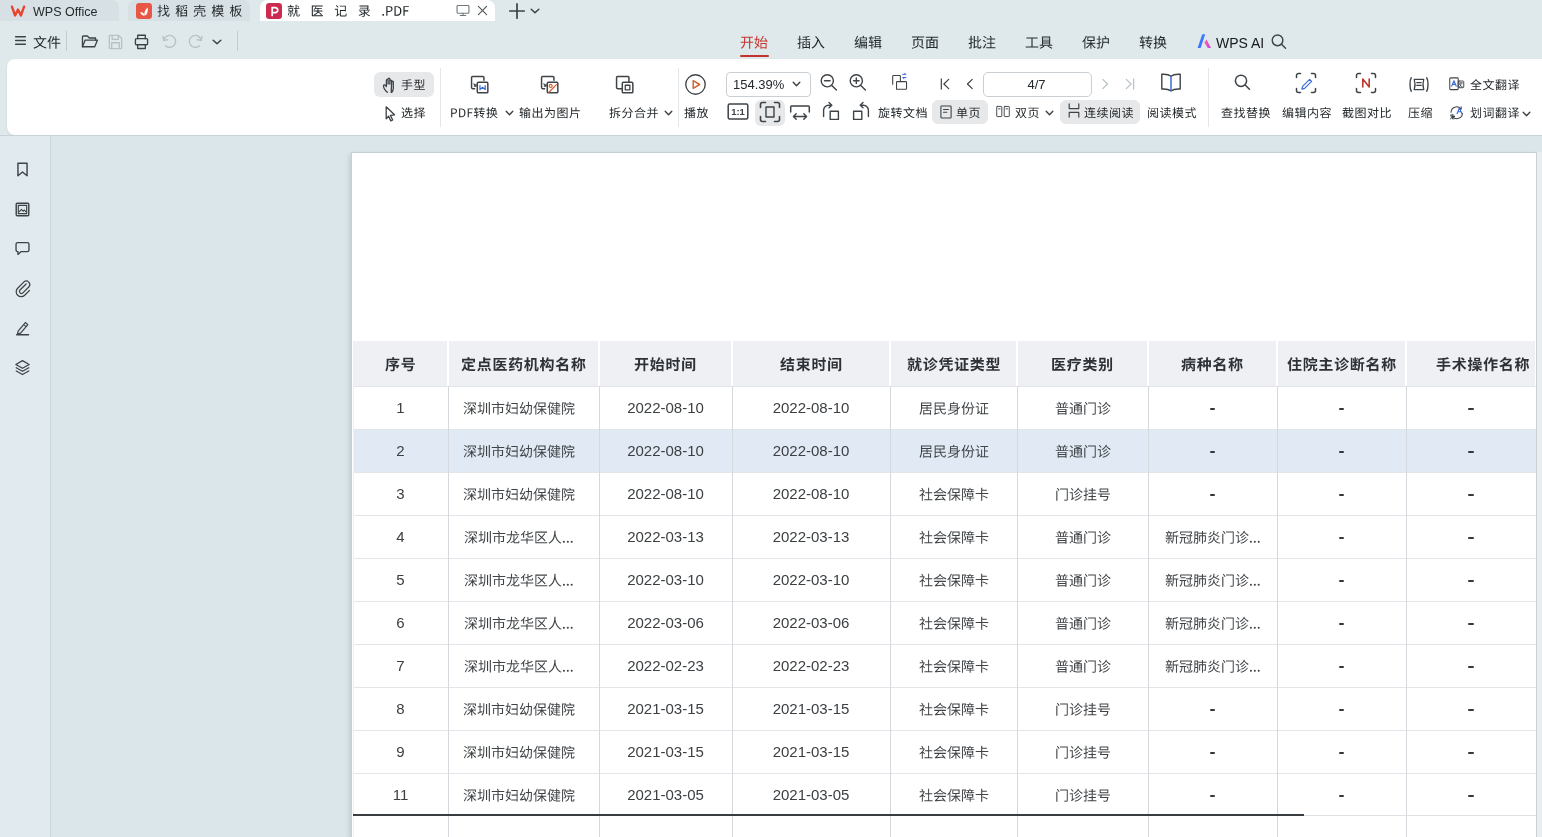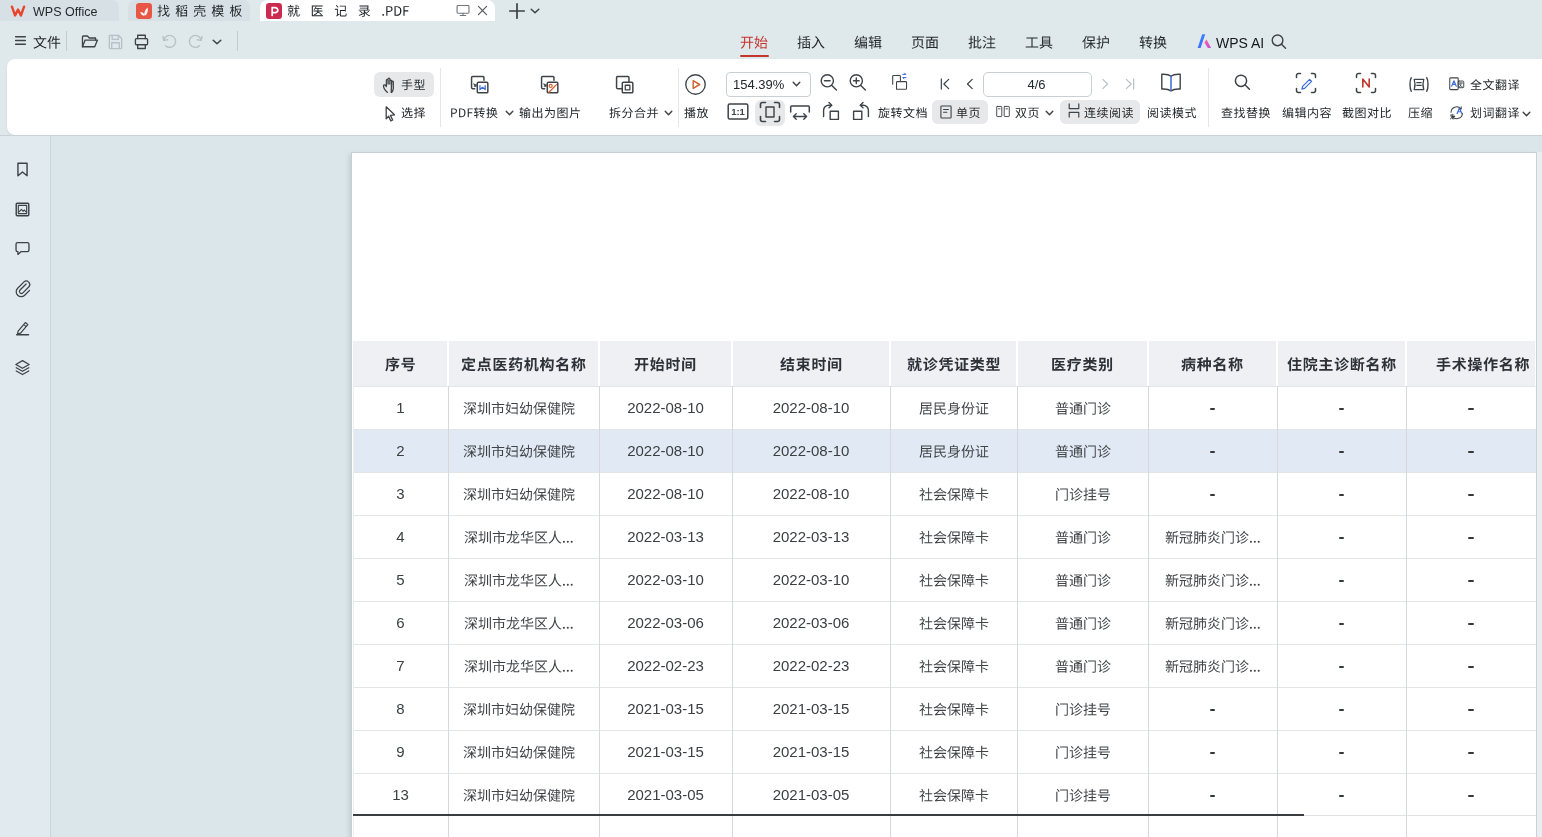--- a/index.html
+++ b/index.html
@@ -392,21 +392,21 @@
       <use href="#g14" transform="translate(25 0) scale(0.12 -0.12)"></use>
       <use href="#g48" transform="translate(37.5 0) scale(0.12 -0.12)"></use>
     </svg></div>
 <svg style="position:absolute;left:937px;top:76px" width="16" height="16" viewBox="0 0 20 20" fill="none" stroke="#3e4347" stroke-width="1.4" stroke-linecap="round" stroke-linejoin="round">
     <path d="M5.4 3.6v12.8M14.6 4.2L8.6 10l6 5.8" stroke-width="1.5"></path>
   </svg>
 <svg style="position:absolute;left:962px;top:76px" width="16" height="16" viewBox="0 0 20 20" fill="none" stroke="#3e4347" stroke-width="1.4" stroke-linecap="round" stroke-linejoin="round">
     <path d="M12.8 4.2L6.8 10l6 5.8" stroke-width="1.5"></path>
   </svg>
 <div style="position:absolute;left:983px;top:72px;width:107px;height:23px;background:#fff;border:1px solid #c9cfd3;border-radius:5px"></div>
-<div class="lat" style="position:absolute;left:983px;top:77px;width:107px;text-align:center;font-size:13px;color:#24292c">4/6</div>
+<div class="lat" style="position:absolute;left:983px;top:77px;width:107px;text-align:center;font-size:13px;color:#24292c">4/7</div>
 <svg style="position:absolute;left:1097px;top:76px" width="16" height="16" viewBox="0 0 20 20" fill="none" stroke="#3e4347" stroke-width="1.4" stroke-linecap="round" stroke-linejoin="round">
     <path d="M7.2 4.2l6 5.8-6 5.8" stroke="#b9c1c6" stroke-width="1.5"></path>
   </svg>
 <svg style="position:absolute;left:1122px;top:76px" width="16" height="16" viewBox="0 0 20 20" fill="none" stroke="#3e4347" stroke-width="1.4" stroke-linecap="round" stroke-linejoin="round">
     <path d="M5.4 4.2l6 5.8-6 5.8M14.6 3.6v12.8" stroke="#b9c1c6" stroke-width="1.5"></path>
   </svg>
 <svg style="position:absolute;left:1158px;top:71px" width="26" height="26" viewBox="0 0 26 26" fill="none" stroke="#3e4347" stroke-width="1.4" stroke-linecap="round" stroke-linejoin="round">
     <path d="M13 5.2C11 3.6 8 3 3.8 3.3V18c4.2-.3 7.2.4 9.2 1.9 2-1.5 5-2.2 9.2-1.9V3.3C18 3 15 3.6 13 5.2z" stroke-width="1.4"></path>
     <path d="M13 5.6V19.4" stroke="#3a6bd8" stroke-width="1.5"></path>
   </svg>
@@ -938,21 +938,21 @@
     </svg></div>
 <div style="position:absolute;left:1054.5px;top:745px;line-height:0"><svg width="56" height="14.84" viewBox="0 -12.6 56 14.84" fill="#3f4346">
       <use href="#g118" transform="translate(0 0) scale(0.14 -0.14)"></use>
       <use href="#g119" transform="translate(14 0) scale(0.14 -0.14)"></use>
       <use href="#g124" transform="translate(28 0) scale(0.14 -0.14)"></use>
       <use href="#g125" transform="translate(42 0) scale(0.14 -0.14)"></use>
     </svg></div>
 <div style="position:absolute;left:1209.7px;top:752.1px;width:5.6px;height:2.2px;background:#34383c;border-radius:1px"></div>
 <div style="position:absolute;left:1338.7px;top:752.1px;width:5.6px;height:2.2px;background:#34383c;border-radius:1px"></div>
 <div style="position:absolute;left:1468.2px;top:752.1px;width:5.6px;height:2.2px;background:#34383c;border-radius:1px"></div>
-<div class="lat" style="position:absolute;left:330.5px;top:787px;width:140px;text-align:center;font-size:15px;color:#3c4043">13</div>
+<div class="lat" style="position:absolute;left:330.5px;top:787px;width:140px;text-align:center;font-size:15px;color:#3c4043">11</div>
 <div style="position:absolute;left:462.5px;top:788px;line-height:0"><svg width="112" height="14.84" viewBox="0 -12.6 112 14.84" fill="#3f4346">
       <use href="#g104" transform="translate(0 0) scale(0.14 -0.14)"></use>
       <use href="#g105" transform="translate(14 0) scale(0.14 -0.14)"></use>
       <use href="#g106" transform="translate(28 0) scale(0.14 -0.14)"></use>
       <use href="#g107" transform="translate(42 0) scale(0.14 -0.14)"></use>
       <use href="#g108" transform="translate(56 0) scale(0.14 -0.14)"></use>
       <use href="#g28" transform="translate(70 0) scale(0.14 -0.14)"></use>
       <use href="#g109" transform="translate(84 0) scale(0.14 -0.14)"></use>
       <use href="#g110" transform="translate(98 0) scale(0.14 -0.14)"></use>
     </svg></div>

